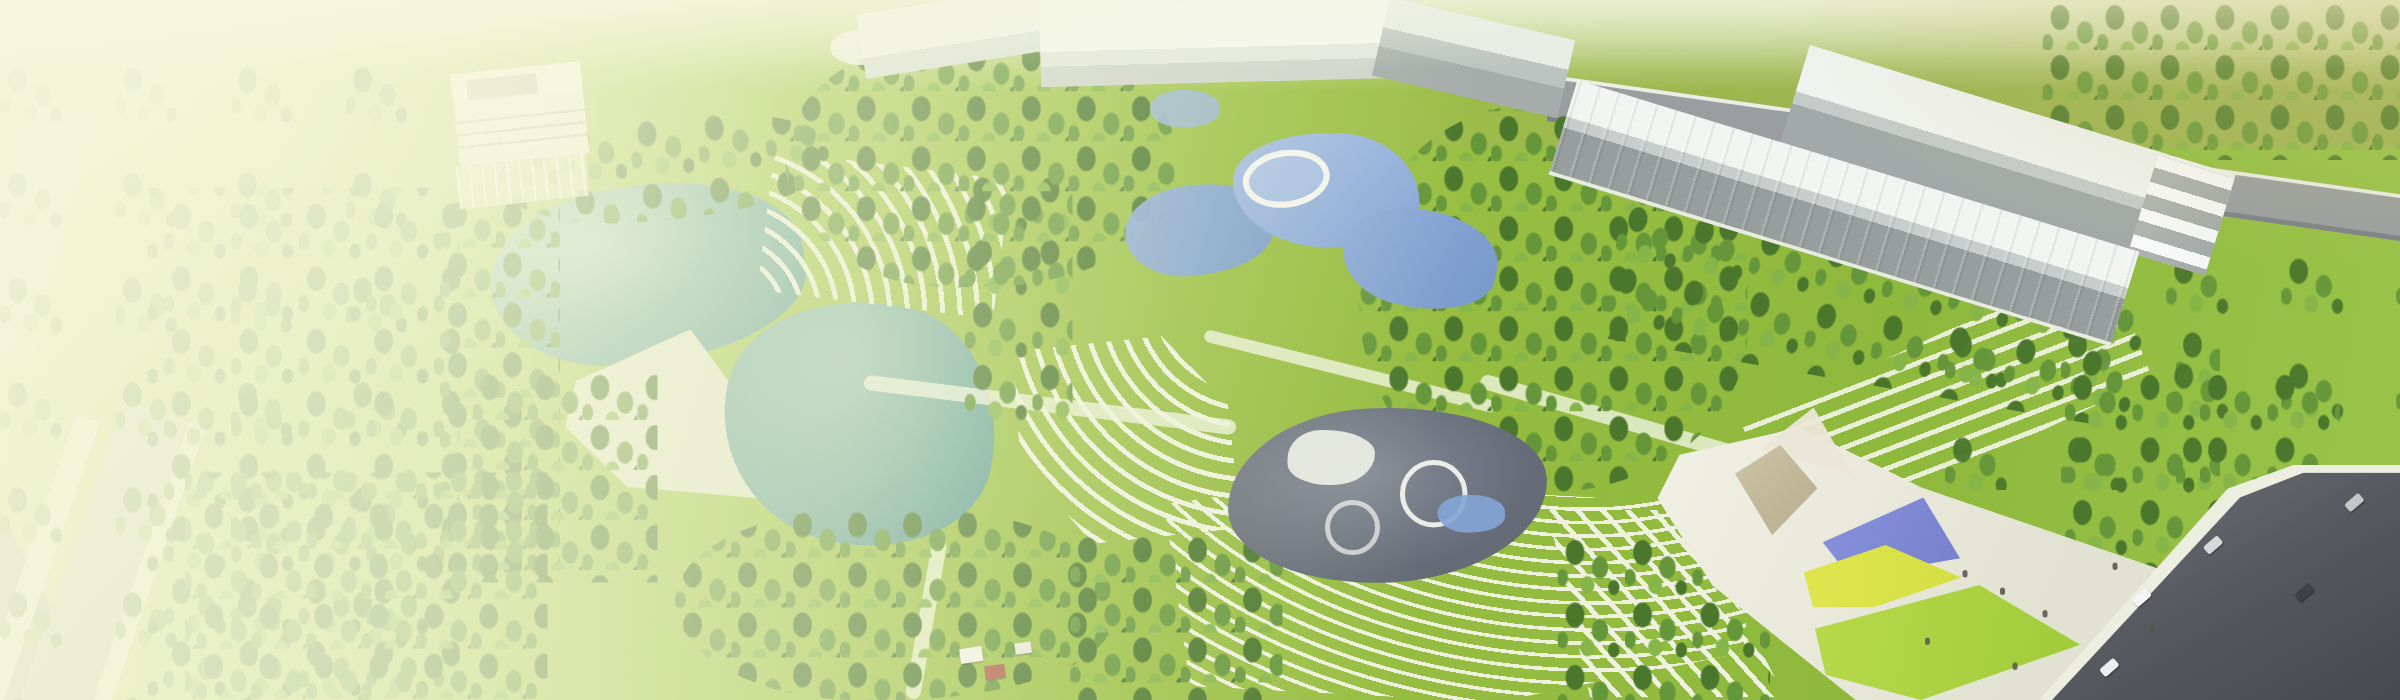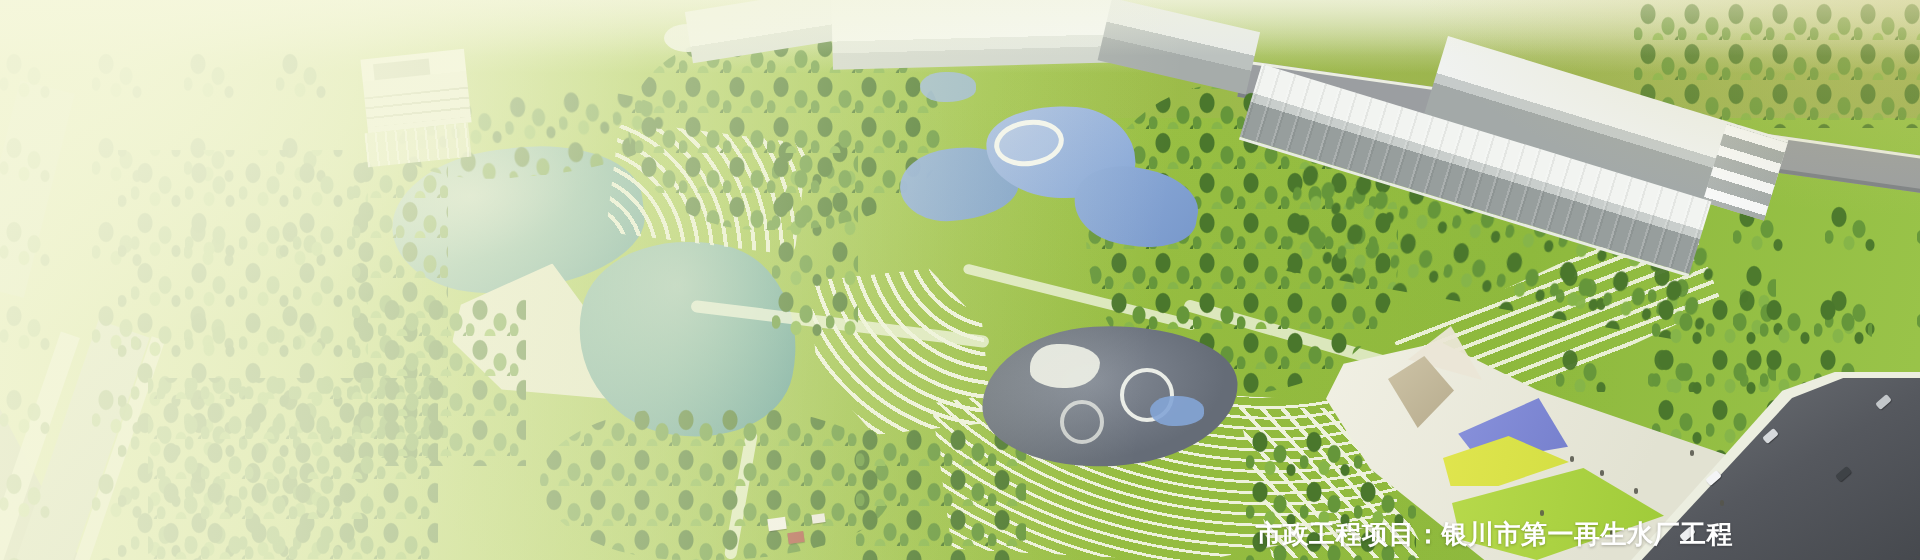--- a/index.html
+++ b/index.html
@@ -242,15 +242,14 @@
   <div class="abs pav-blue"></div>
   <div class="abs pav-yellow"></div>
   <div class="abs plaza-dots"></div>
 
   <div class="house" style="left:768px;top:518px;width:18px;height:12px;background:#f3f1ea"></div>
   <div class="house" style="left:788px;top:532px;width:16px;height:11px;background:#b05a4a"></div>
   <div class="house" style="left:812px;top:514px;width:13px;height:9px;background:#ece9e0"></div>
 
   <div class="abs wash"></div>
 
-  <div class="abs caption">市政工程项目：银川市第一再生水厂工程</div>
 
 </div>
 
 </body></html>

